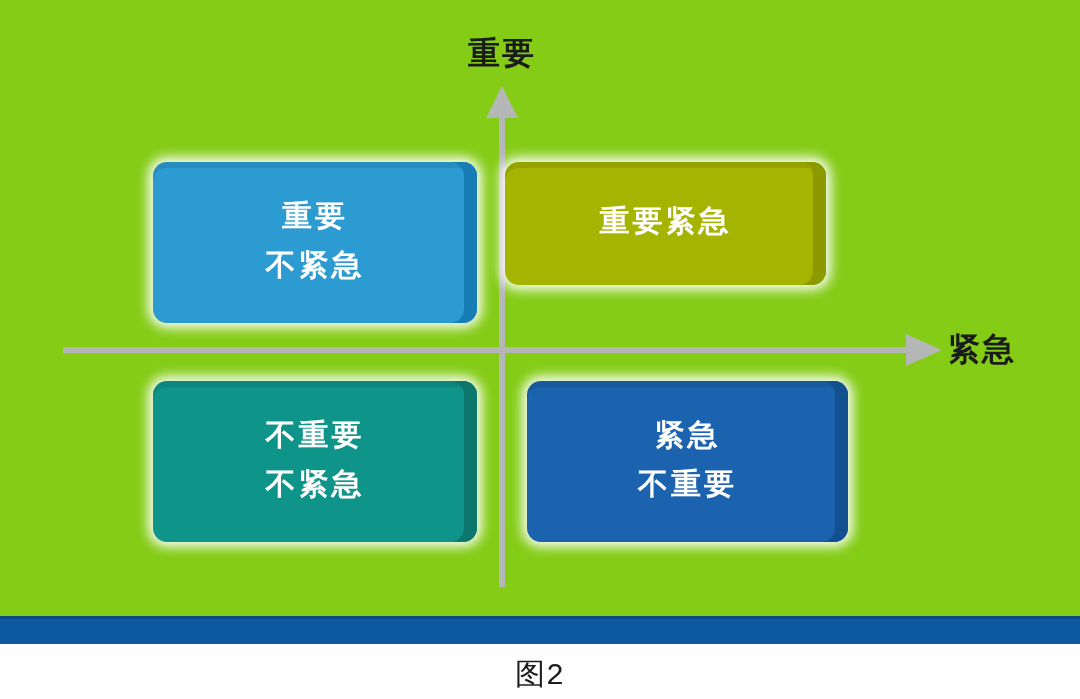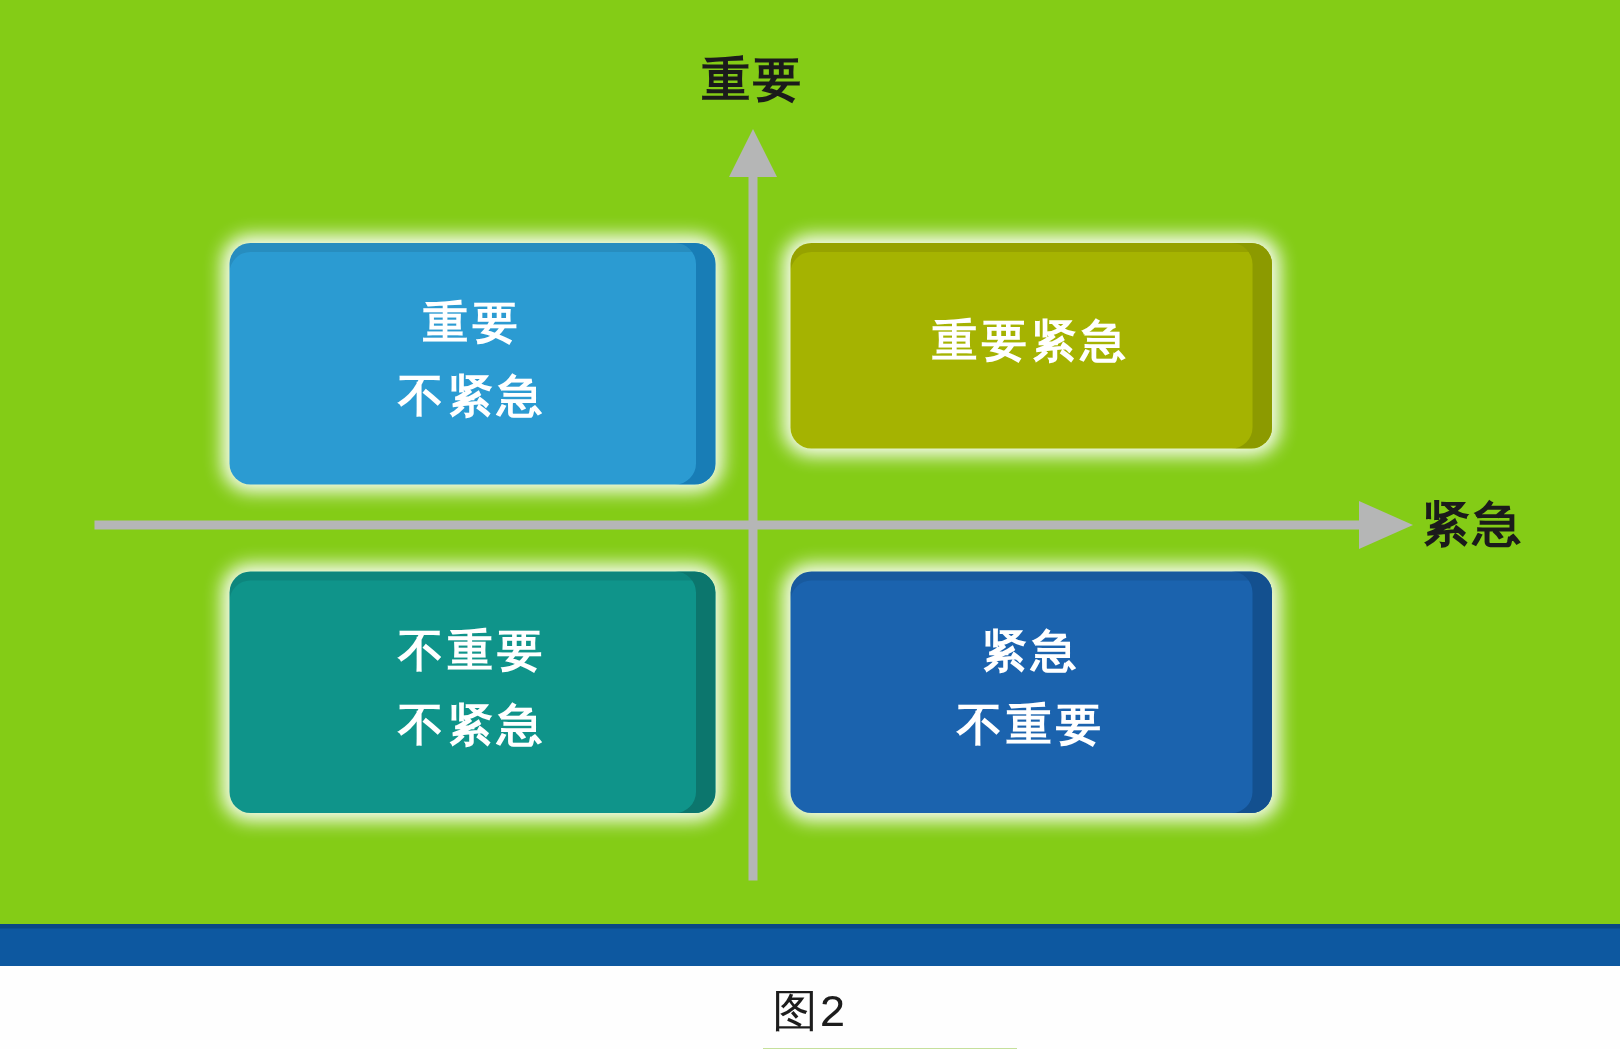--- a/index.html
+++ b/index.html
@@ -46,21 +46,21 @@
       inset -13px 0 0 var(--side),
       inset 0 6px 0 rgba(0,0,0,0.09);
     display:flex;flex-direction:column;
     align-items:center;justify-content:center;
     color:#ffffff;
     font-size:30px;font-weight:700;
     letter-spacing:3px;line-height:49px;
     text-align:center;
   }
   .q-tl{left:153px;top:162px;width:324px;height:161px;}
-  .q-tr{left:527px;top:162px;width:321px;height:137px;}
+  .q-tr{left:505px;top:162px;width:321px;height:123px;}
   .q-bl{left:153px;top:381px;width:324px;height:161px;}
   .q-br{left:527px;top:381px;width:321px;height:161px;}
   .qline:empty{display:none;}
   
   .divider{
     position:absolute;left:0;top:616px;
     width:1080px;height:28px;
     background:#0d58a0;
     box-shadow:inset 0 3px 0 rgba(0,0,0,0.18);
   }

